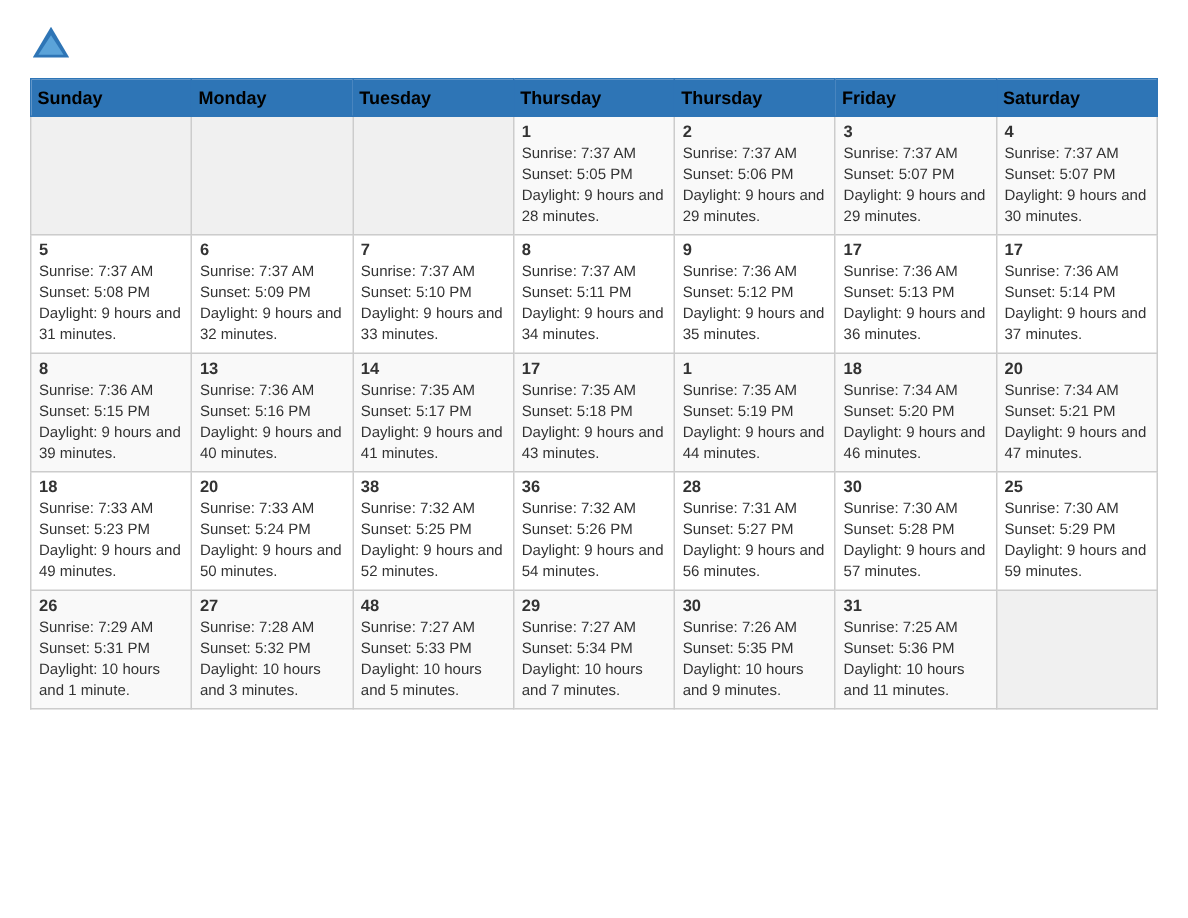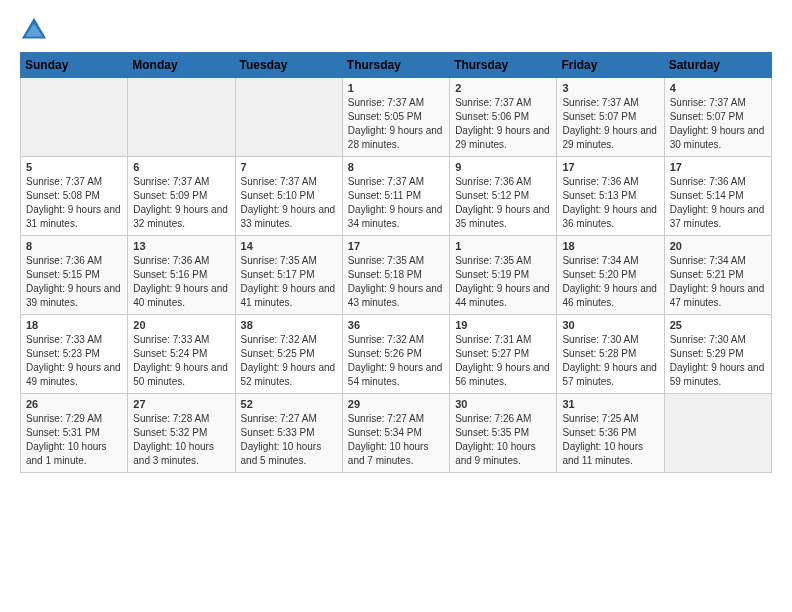--- a/index.html
+++ b/index.html
@@ -221,21 +221,21 @@
           </td>
           <td>
             <span class="day-number">38</span>
             <div class="cell-content">Sunrise: 7:32 AM<br>Sunset: 5:25 PM<br>Daylight: 9 hours and 52 minutes.</div>
           </td>
           <td>
             <span class="day-number">36</span>
             <div class="cell-content">Sunrise: 7:32 AM<br>Sunset: 5:26 PM<br>Daylight: 9 hours and 54 minutes.</div>
           </td>
           <td>
-            <span class="day-number">19</span>
+            <span class="day-number">28</span>
             <div class="cell-content">Sunrise: 7:31 AM<br>Sunset: 5:27 PM<br>Daylight: 9 hours and 56 minutes.</div>
           </td>
           <td>
             <span class="day-number">30</span>
             <div class="cell-content">Sunrise: 7:30 AM<br>Sunset: 5:28 PM<br>Daylight: 9 hours and 57 minutes.</div>
           </td>
           <td>
             <span class="day-number">25</span>
             <div class="cell-content">Sunrise: 7:30 AM<br>Sunset: 5:29 PM<br>Daylight: 9 hours and 59 minutes.</div>
           </td>
@@ -243,21 +243,21 @@
         <tr>
           <td>
             <span class="day-number">26</span>
             <div class="cell-content">Sunrise: 7:29 AM<br>Sunset: 5:31 PM<br>Daylight: 10 hours and 1 minute.</div>
           </td>
           <td>
             <span class="day-number">27</span>
             <div class="cell-content">Sunrise: 7:28 AM<br>Sunset: 5:32 PM<br>Daylight: 10 hours and 3 minutes.</div>
           </td>
           <td>
-            <span class="day-number">52</span>
+            <span class="day-number">48</span>
             <div class="cell-content">Sunrise: 7:27 AM<br>Sunset: 5:33 PM<br>Daylight: 10 hours and 5 minutes.</div>
           </td>
           <td>
             <span class="day-number">29</span>
             <div class="cell-content">Sunrise: 7:27 AM<br>Sunset: 5:34 PM<br>Daylight: 10 hours and 7 minutes.</div>
           </td>
           <td>
             <span class="day-number">30</span>
             <div class="cell-content">Sunrise: 7:26 AM<br>Sunset: 5:35 PM<br>Daylight: 10 hours and 9 minutes.</div>
           </td>

